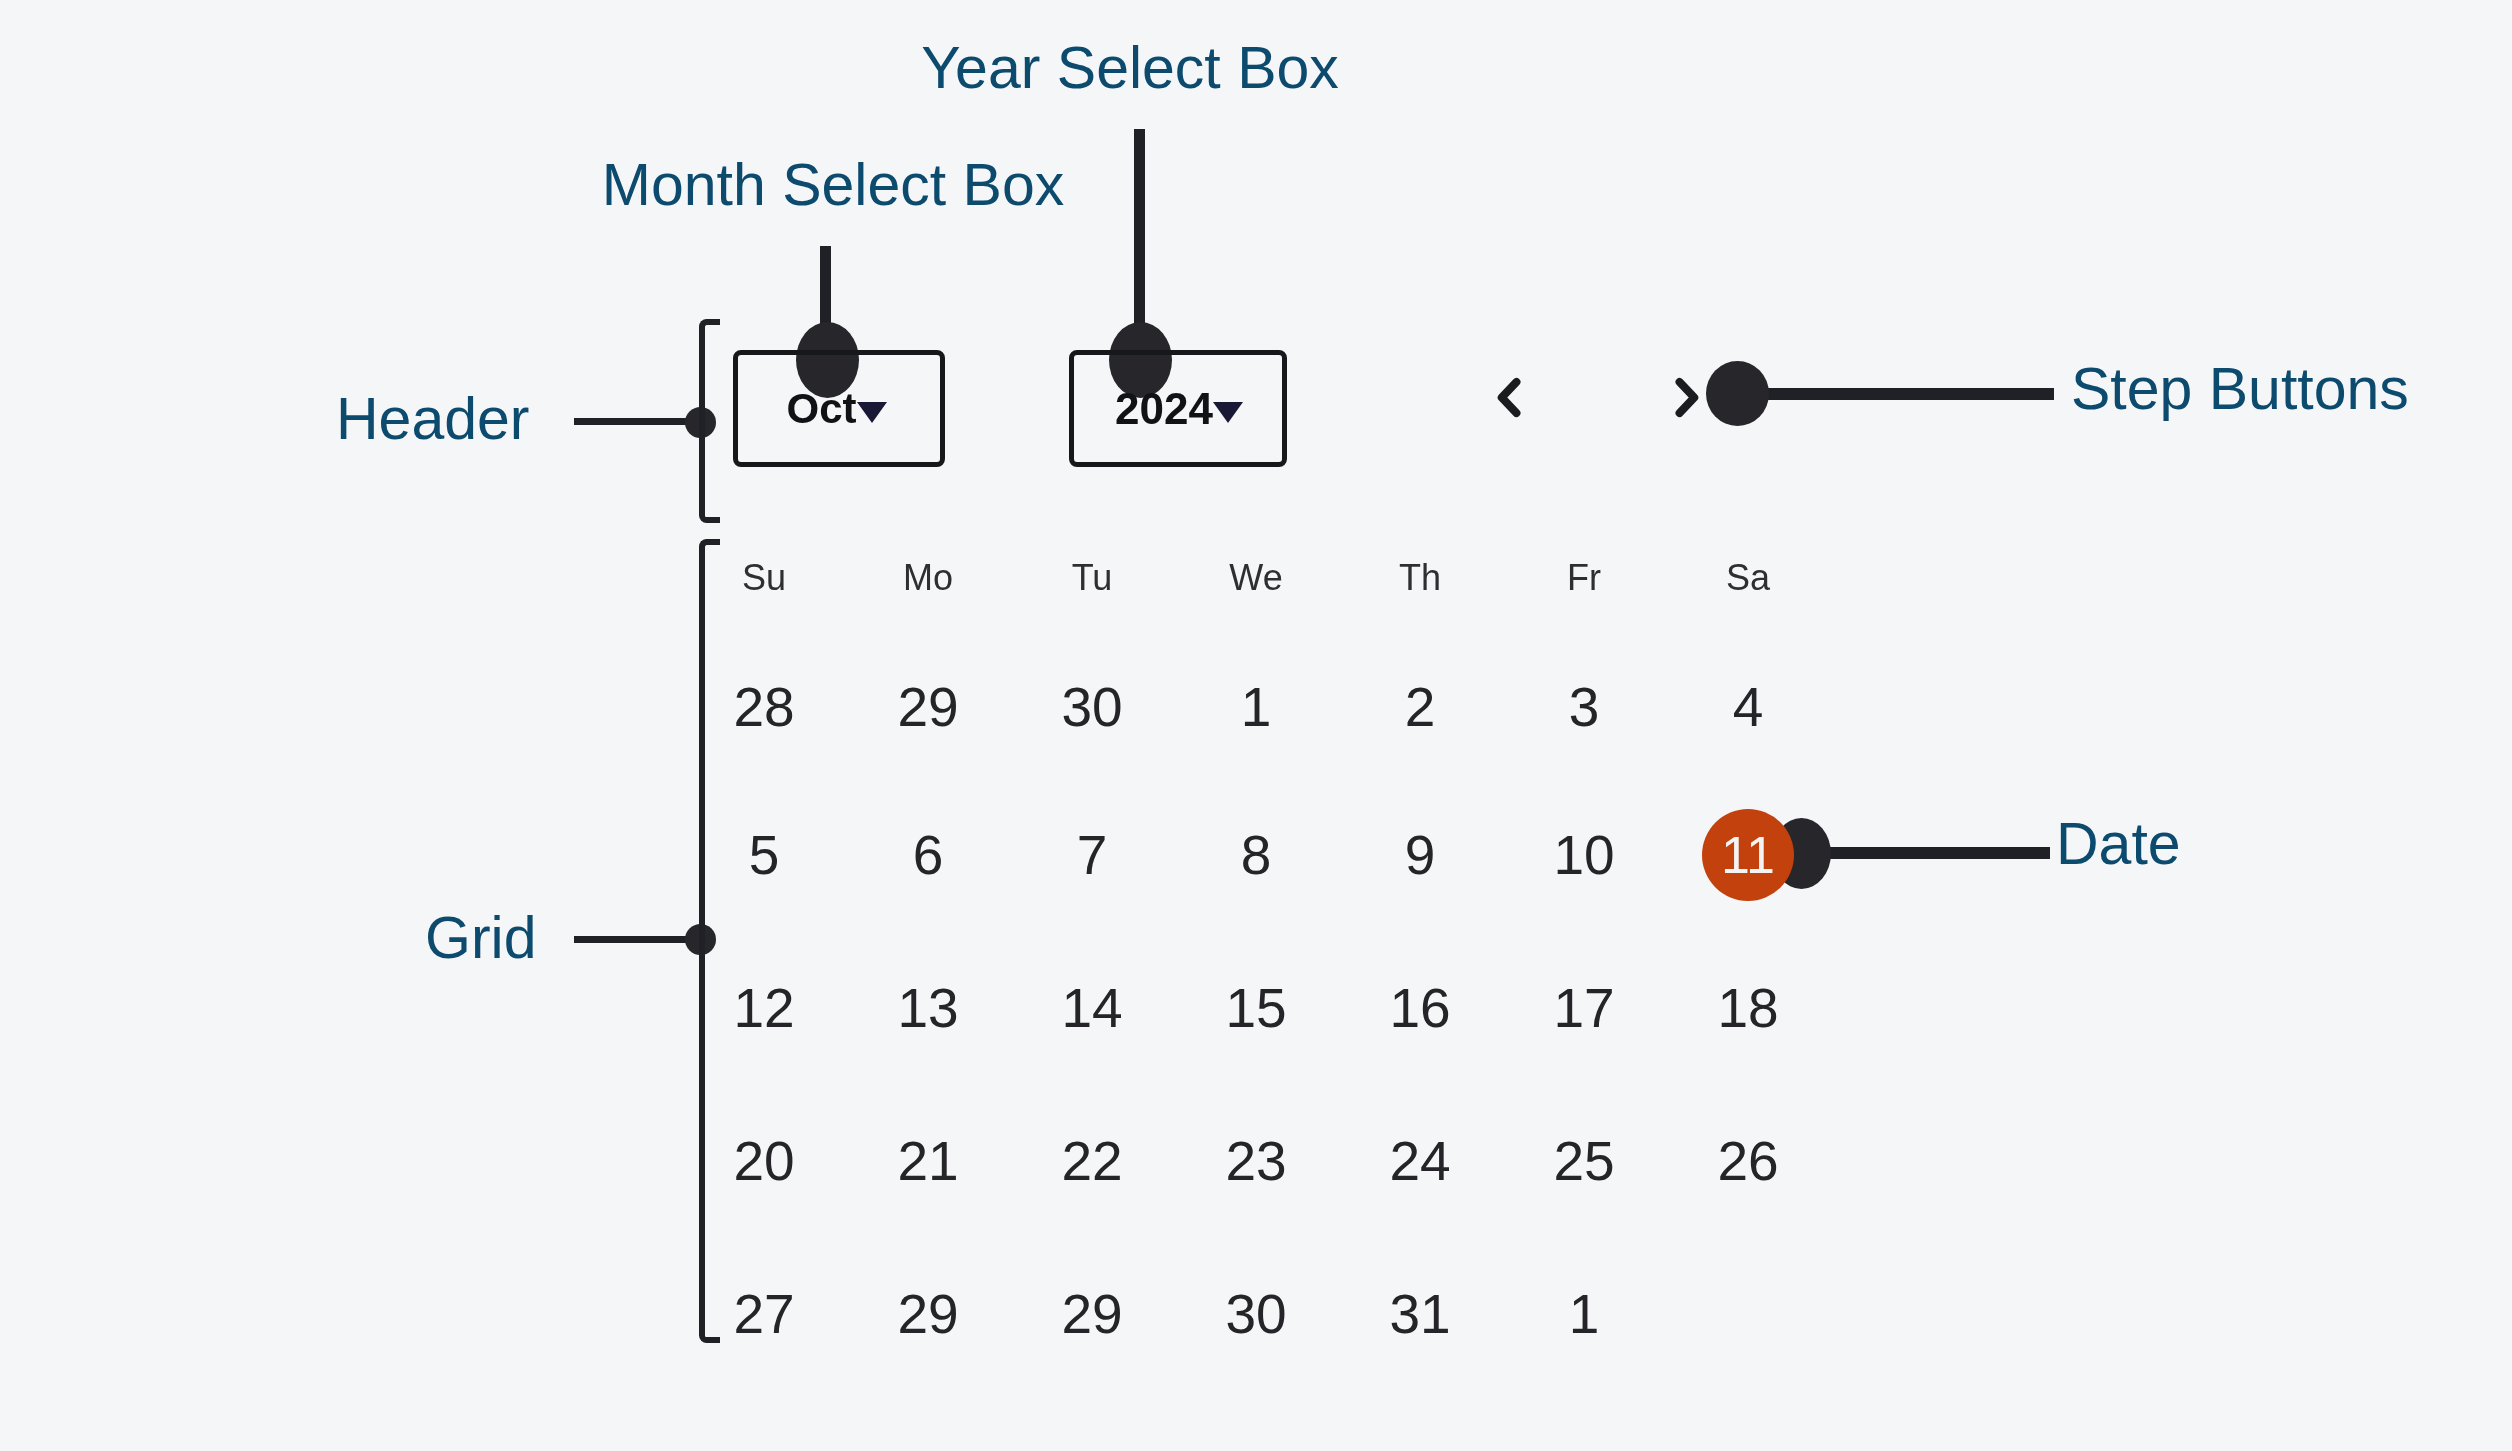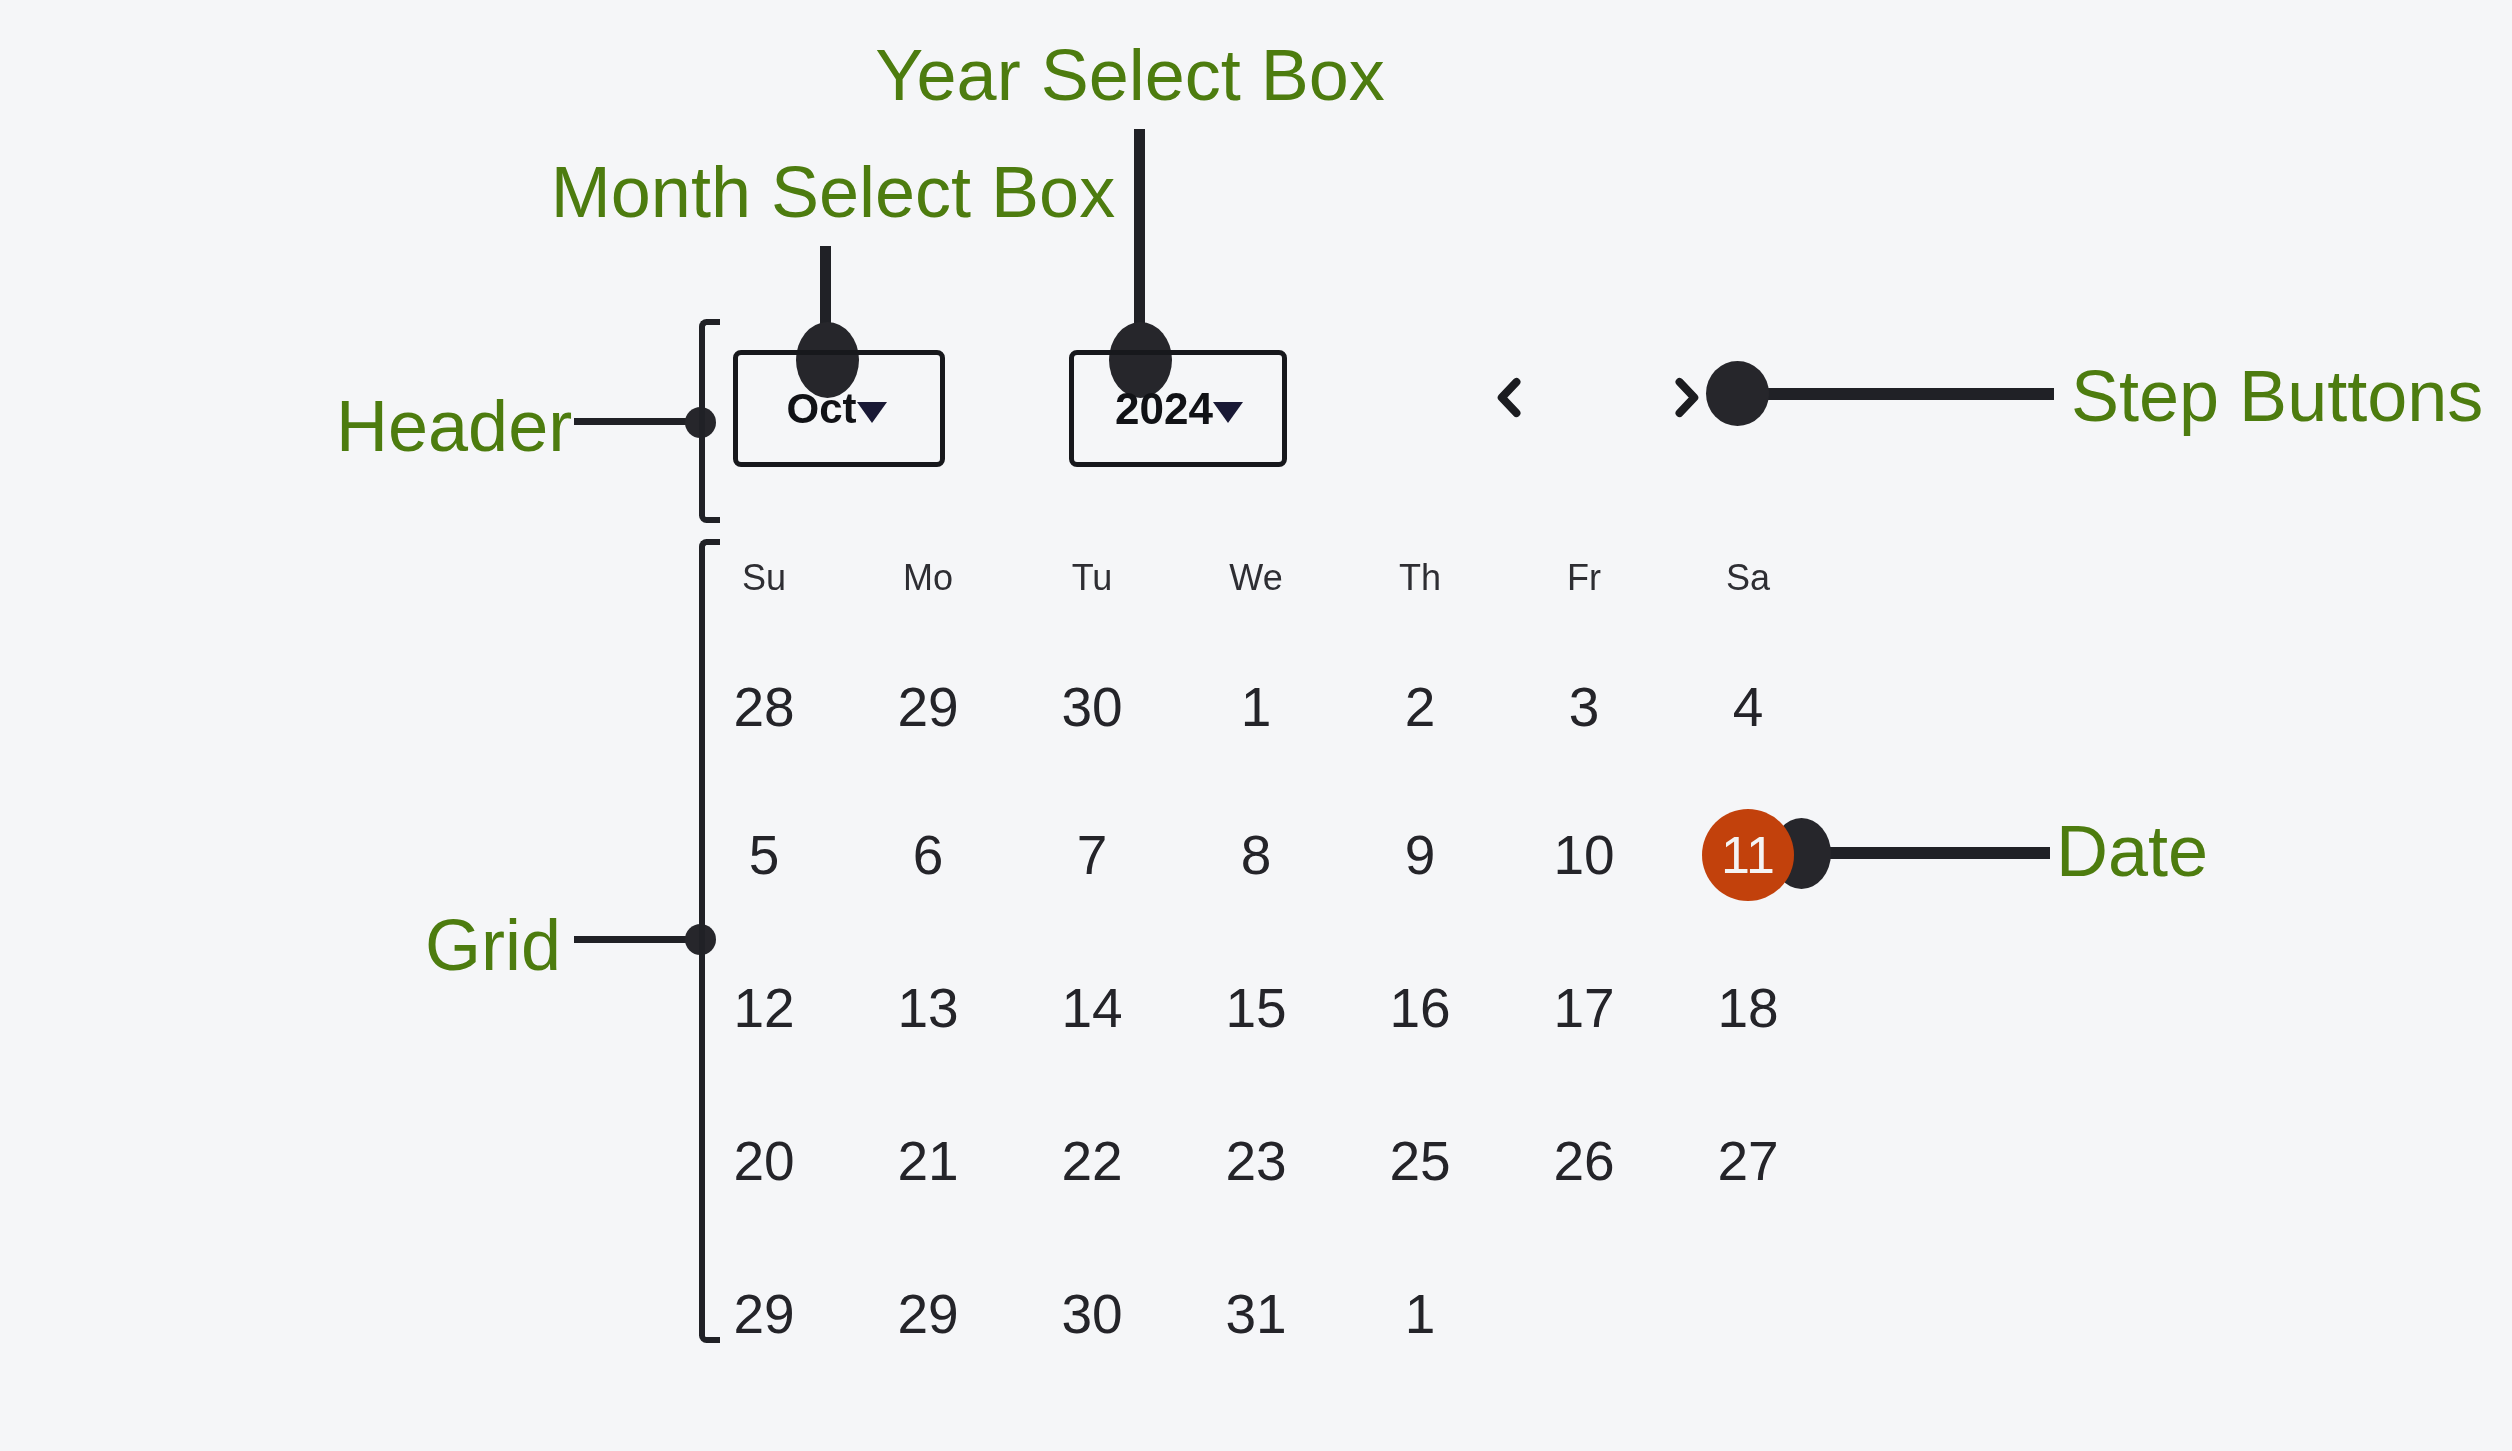--- a/index.html
+++ b/index.html
@@ -7,23 +7,23 @@
     position:relative;
     width:2512px;height:1452px;
     background:#f5f6f8;
     font-family:"Liberation Sans", sans-serif;
     color:#1e1f24;
     overflow:hidden;
   }
   
   .callout-label{
     position:absolute;
-    font-size:72px;
+    font-size:59px;
     line-height:1.1;
-    color:#4d7c0f;
+    color:#0c4a6e;
     white-space:nowrap;
   }
   .center-x{transform:translateX(-50%);}
   
   .vline,.hline{position:absolute;background:#202126;}
   
   .dot{position:absolute;background:#26262b;border-radius:50%;}
   
   .bracket{
     position:absolute;
@@ -154,20 +154,21 @@
       <div class="cell day">13</div>
       <div class="cell day">14</div>
       <div class="cell day">15</div>
       <div class="cell day">16</div>
       <div class="cell day">17</div>
       <div class="cell day">18</div>
       <div class="cell day">20</div>
       <div class="cell day">21</div>
       <div class="cell day">22</div>
       <div class="cell day">23</div>
+      <div class="cell day">24</div>
       <div class="cell day">25</div>
       <div class="cell day">26</div>
       <div class="cell day">27</div>
       <div class="cell day">29</div>
       <div class="cell day">29</div>
       <div class="cell day">30</div>
       <div class="cell day">31</div>
       <div class="cell day">1</div>
     </div>
 

